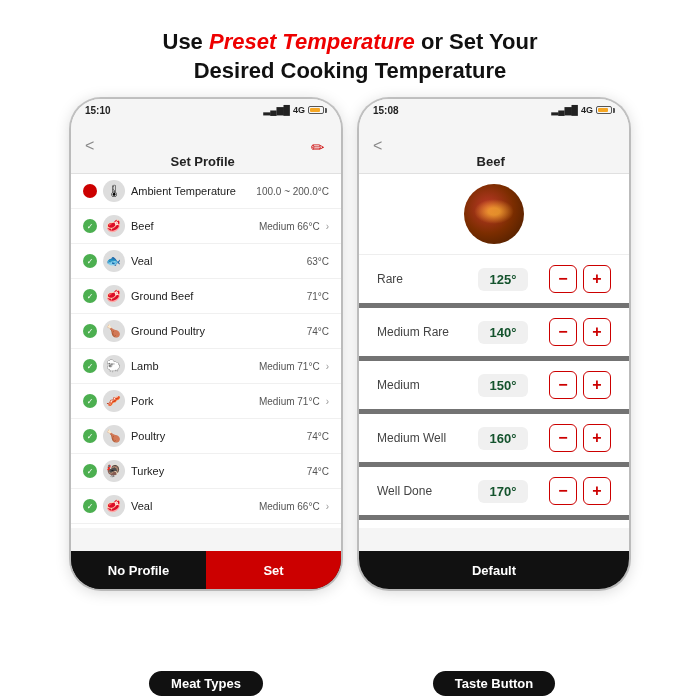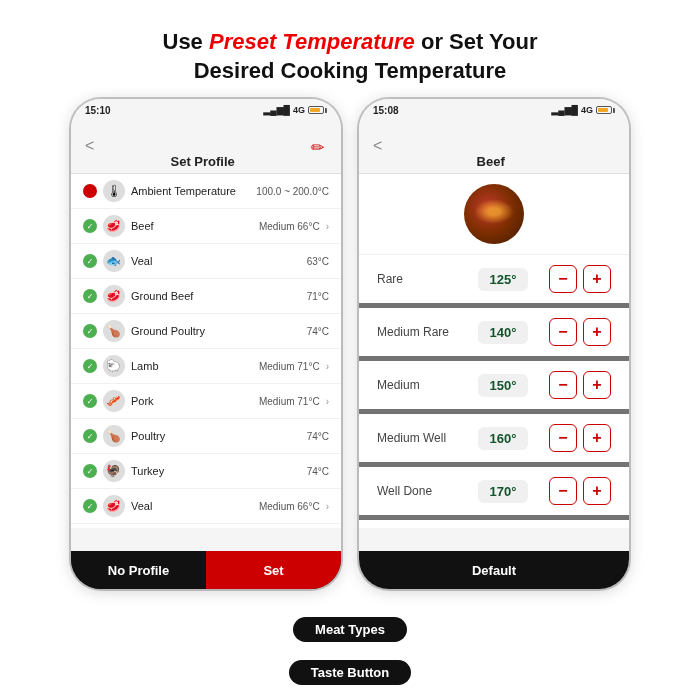--- a/index.html
+++ b/index.html
@@ -302,24 +302,23 @@
       font-weight: 700;
       display: flex;
       align-items: center;
       justify-content: center;
       cursor: pointer;
     }
 
     
     .labels-row {
       display: flex;
-      flex-direction: column;
       gap: 18px;
       justify-content: center;
-      padding: 8px 16px 15px;
+      padding: 8px 16px 4px;
     }
     .phone-label {
       width: 270px;
       display: flex;
       justify-content: center;
     }
     .label-pill {
       background: #111;
       color: #fff;
       border-radius: 20px;

